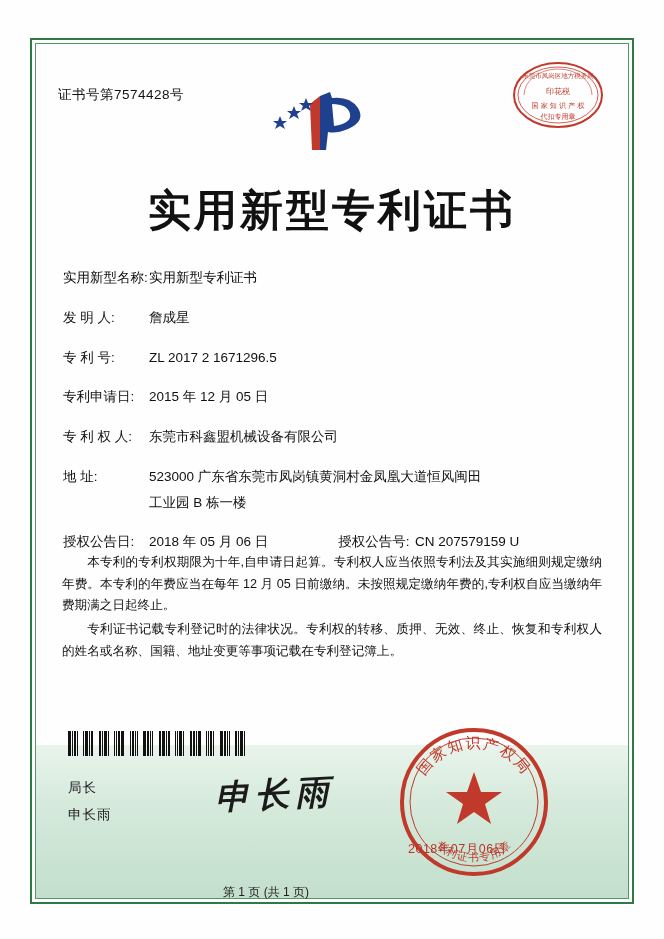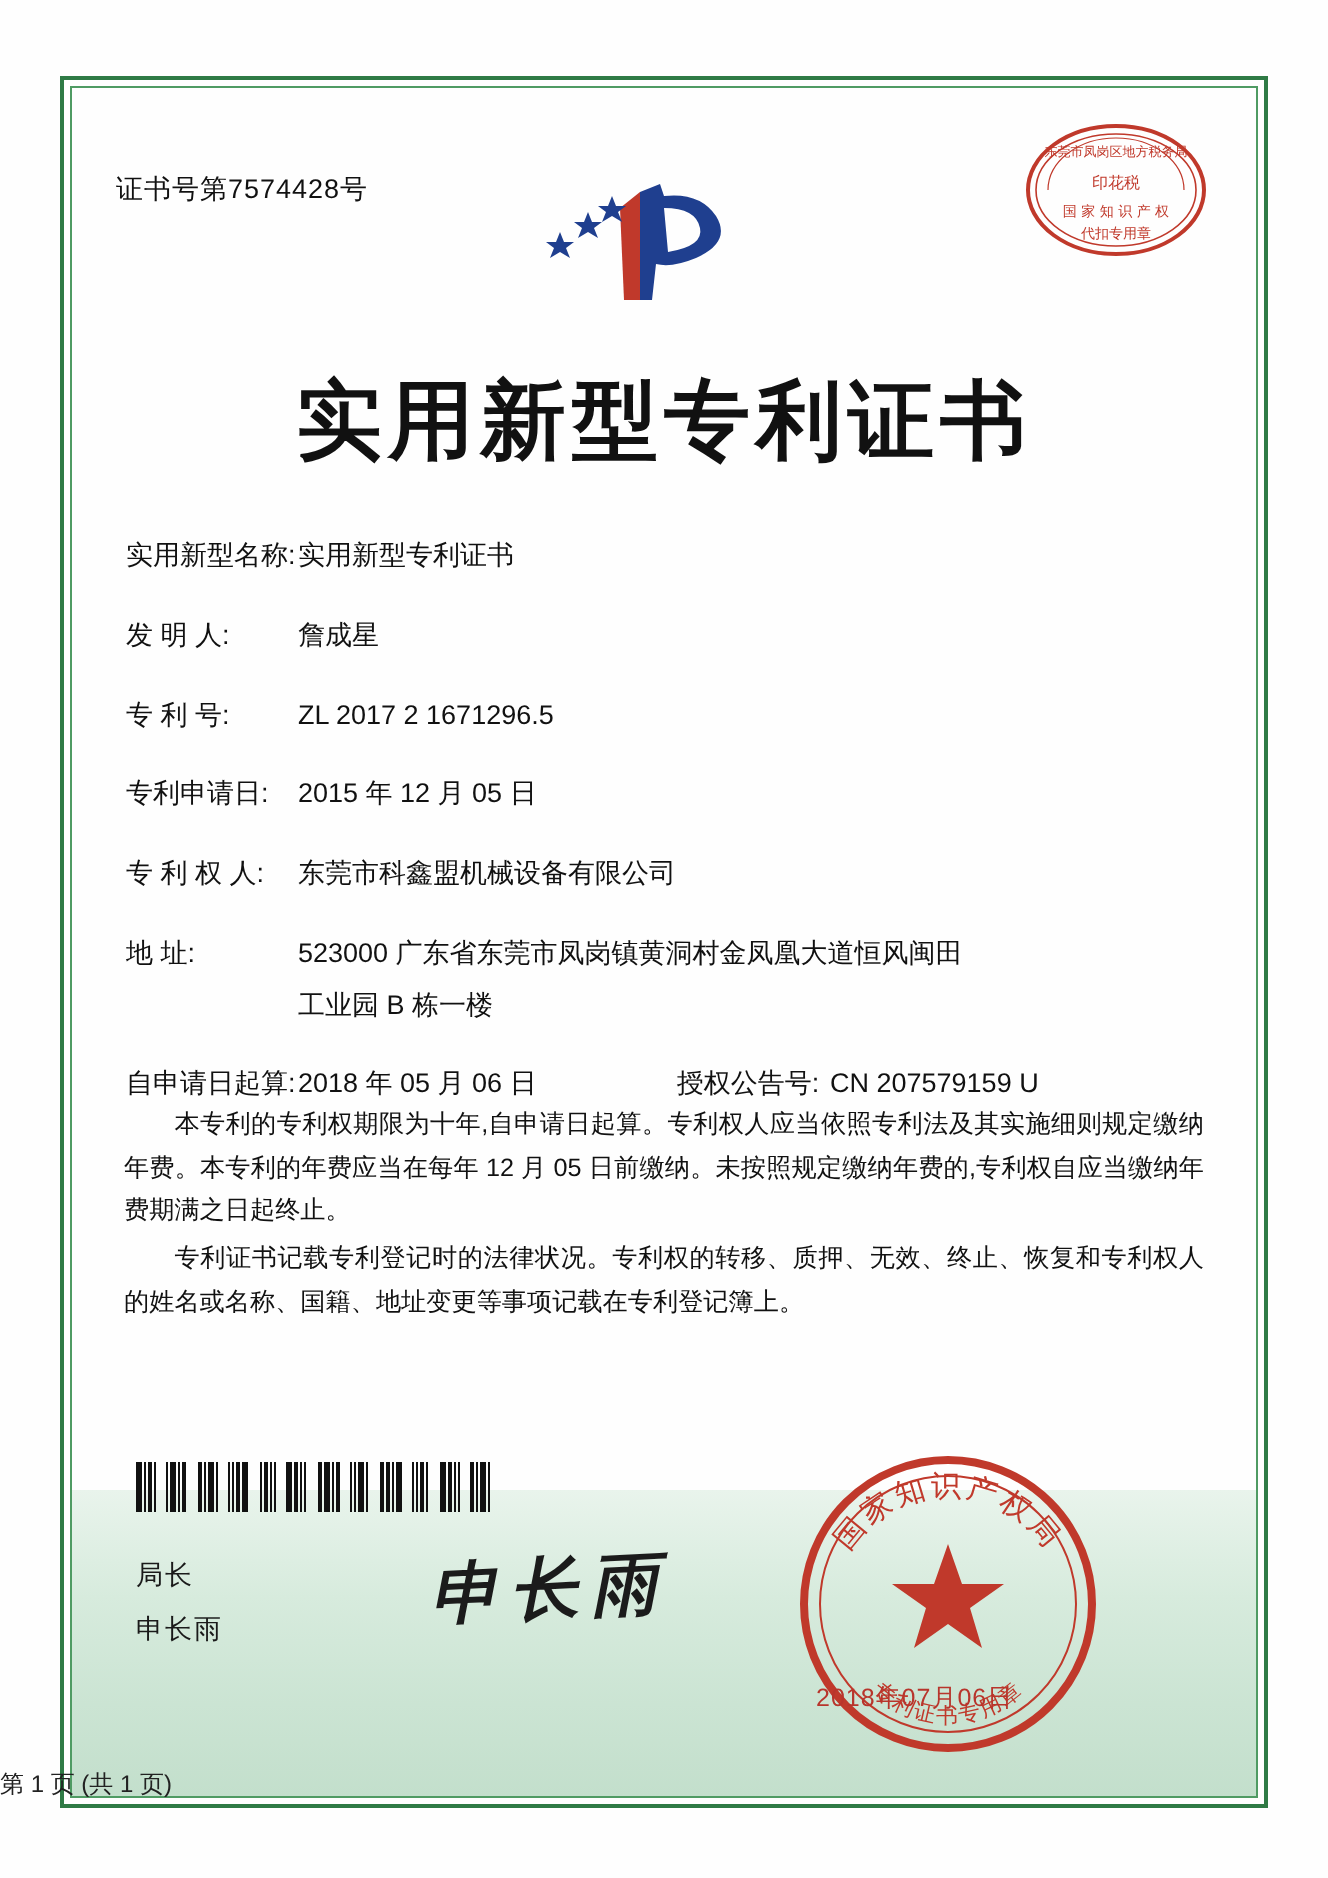--- a/index.html
+++ b/index.html
@@ -179,21 +179,21 @@
     position: absolute;
     left: 408px; top: 841px;
     font-size: 12.5px;
     color: #b8352c;
     letter-spacing: 0.5px;
   }
   .page-footer {
     position: absolute;
     left: 0; top: 884px;
     width: 532px;
-    text-align: left;
+    text-align: center;
     font-size: 12px;
     color: #222;
   }
 </style>
 </head>
 <body>
 
 <div class="page">
 
   <div class="green-band"></div>
@@ -251,21 +251,21 @@
       <div class="val">东莞市科鑫盟机械设备有限公司</div>
     </div>
     <div class="row addr">
       <div class="lbl">地       址:</div>
       <div class="val">523000  广东省东莞市凤岗镇黄洞村金凤凰大道恒风闽田</div>
     </div>
     <div class="addr-second">工业园 B 栋一楼</div>
 
     <div class="row pub">
       <div class="pub-left">
-        <div class="lbl">自申请日起算:</div>
+        <div class="lbl">授权公告日:</div>
         <div class="val">2018 年 05 月 06 日</div>
       </div>
       <div class="pub-right">
         <div class="lbl">授权公告号:</div>
         <div class="val">CN 207579159 U</div>
       </div>
     </div>
   </div>
 
   <div class="body-text">

